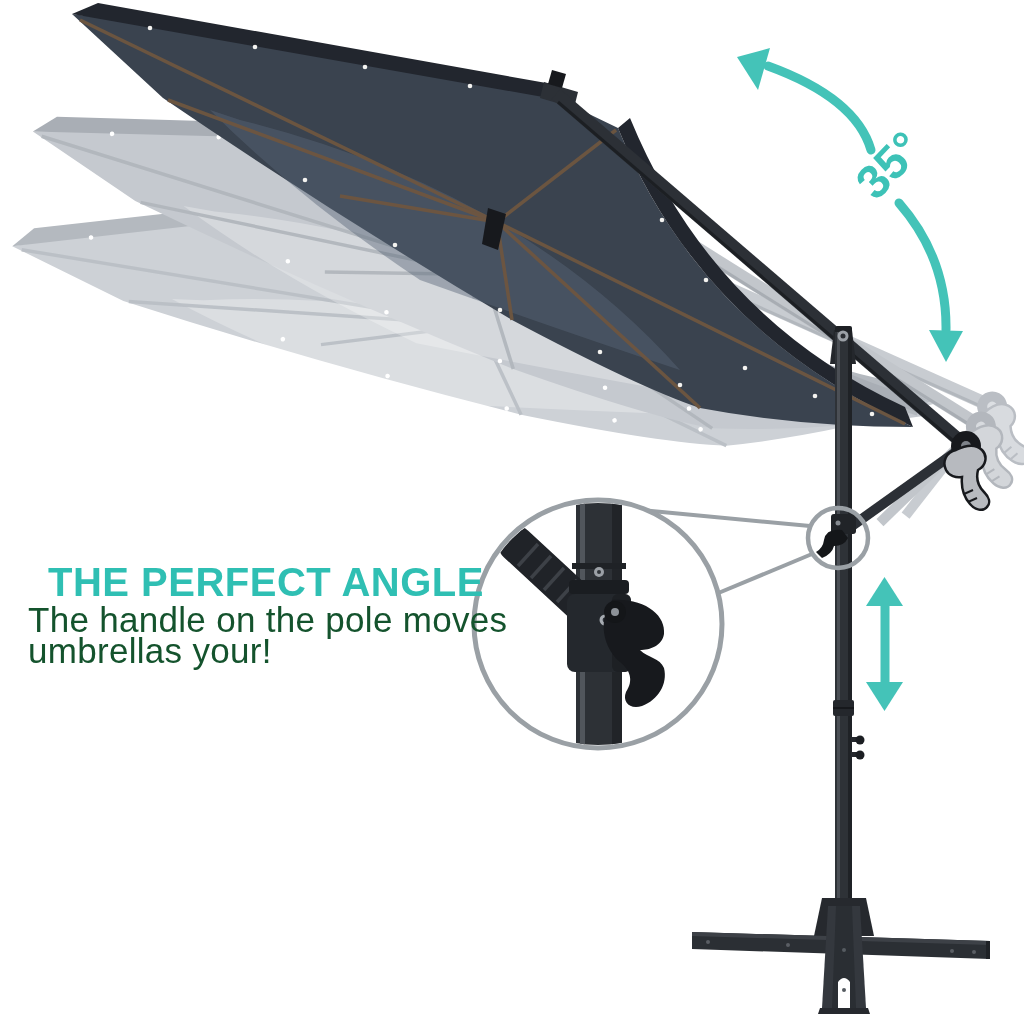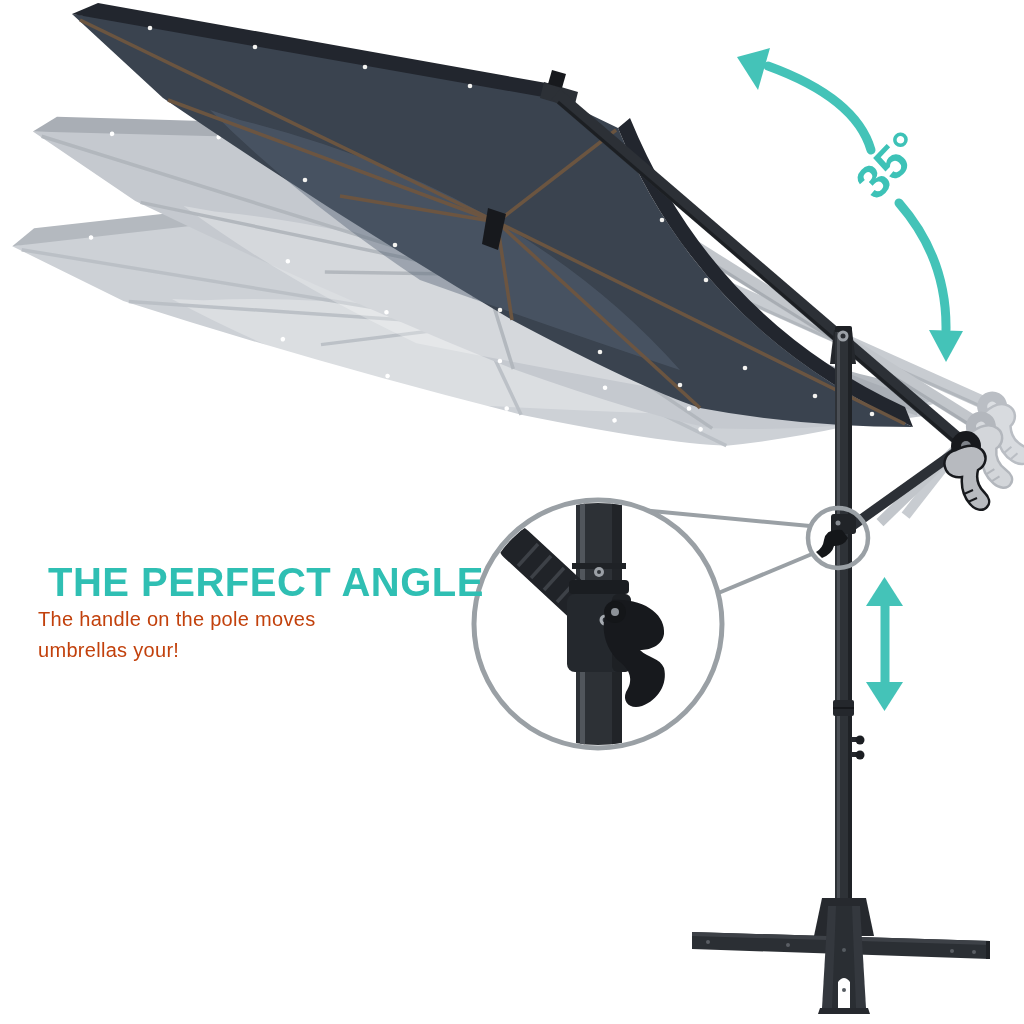--- a/index.html
+++ b/index.html
@@ -13,22 +13,22 @@
              --cBolt:#7e838a; --cHandle:#b7babf; }
   .umb-ghost1{ --cMain:#c5c9cf; --cSheen:rgba(255,255,255,.28); --cTop:#a9aeb5; --cRib:#b2b7bd;
              --cDot:#ffffff; --cArm:#c2c6cb; --cArmShade:rgba(120,126,134,.35); --cLever:#b3b7bd;
              --cBolt:#d8dbdf; --cHandle:#d3d6da; }
   .umb-ghost2{ --cMain:#cdd1d6; --cSheen:rgba(255,255,255,.28); --cTop:#b4b9bf; --cRib:#bbc0c6;
              --cDot:#ffffff; --cArm:#c8ccd1; --cArmShade:rgba(130,136,144,.3); --cLever:#babec4;
              --cBolt:#dcdfe3; --cHandle:#d8dbdf; }
 
   .heading{position:absolute;left:48px;top:560px;font-size:40px;font-weight:bold;
            letter-spacing:.5px;color:#2fbfb3;white-space:nowrap;}
-  .bodytext{position:absolute;left:38px;top:604px;font-size:20px;line-height:31px;
-           letter-spacing:.3px;color:#c2410c;}
+  .bodytext{position:absolute;left:28px;top:604px;font-size:35px;line-height:31px;
+           letter-spacing:.3px;color:#14532d;}
   .bodytext span{display:block;}
   .angle-label{position:absolute;left:846px;top:136px;width:92px;height:64px;
            font-size:47px;font-weight:bold;color:#3dc2b7;text-align:center;
            transform:rotate(-46deg);transform-origin:center center;white-space:nowrap;}
 </style>
 </head>
 <body>
 
 <div class="stage">
 

